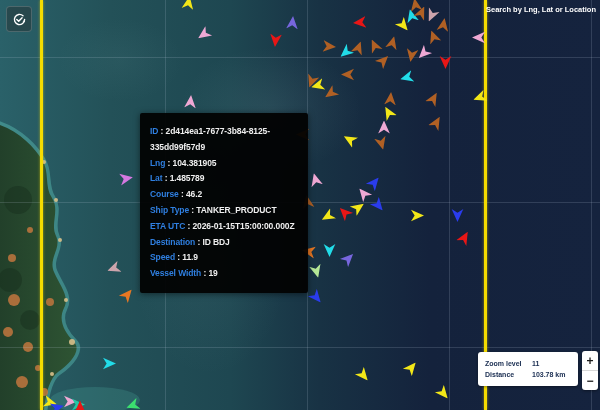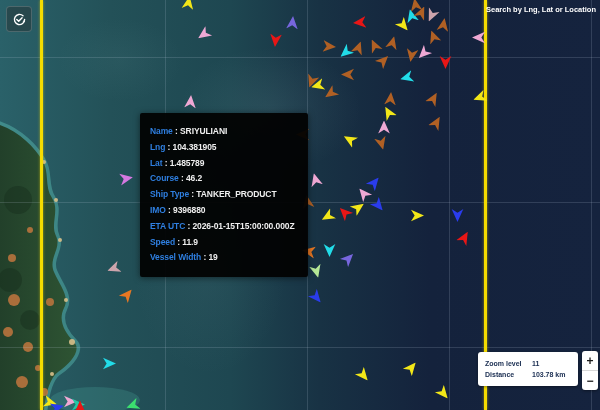--- a/index.html
+++ b/index.html
@@ -172,27 +172,27 @@
       <path d="M12.6 7.5a5.1 5.1 0 1 1-1.6-3.7" fill="none" stroke="#fff" stroke-width="1.4" stroke-linecap="round"></path>
       <path d="M12.9 9.9 l-2.4 -0.4 1.9 -1.6 z" fill="#fff"></path>
       <path d="M4.8 7.4 l1.9 1.9 3.4 -3.6" fill="none" stroke="#fff" stroke-width="1.4" stroke-linecap="round" stroke-linejoin="round"></path>
     </svg>
   </div>
 
   <input id="search" type="text" placeholder="Search by Lng, Lat or Location" style="">
 
   <div id="popup">
     <div>
-        <div class="prow"><span class="plbl">Name</span><span class="psep"> : </span><span class="pval">SRIYULIANI</span></div>
+        <div class="prow"><span class="plbl">ID</span><span class="psep"> : </span><span class="pval">2d414ea1-7677-3b84-8125-335dd99f57d9</span></div>
         <div class="prow"><span class="plbl">Lng</span><span class="psep"> : </span><span class="pval">104.381905</span></div>
         <div class="prow"><span class="plbl">Lat</span><span class="psep"> : </span><span class="pval">1.485789</span></div>
         <div class="prow"><span class="plbl">Course</span><span class="psep"> : </span><span class="pval">46.2</span></div>
         <div class="prow"><span class="plbl">Ship Type</span><span class="psep"> : </span><span class="pval">TANKER_PRODUCT</span></div>
-        <div class="prow"><span class="plbl">IMO</span><span class="psep"> : </span><span class="pval">9396880</span></div>
         <div class="prow"><span class="plbl">ETA UTC</span><span class="psep"> : </span><span class="pval">2026-01-15T15:00:00.000Z</span></div>
+        <div class="prow"><span class="plbl">Destination</span><span class="psep"> : </span><span class="pval">ID BDJ</span></div>
         <div class="prow"><span class="plbl">Speed</span><span class="psep"> : </span><span class="pval">11.9</span></div>
         <div class="prow"><span class="plbl">Vessel Width</span><span class="psep"> : </span><span class="pval">19</span></div>
       </div>
   </div>
 
   <div id="info-panel">
     <div class="info-row">
       <span class="info-lbl">Zoom level</span>
       <span class="info-val">11</span>
     </div>

